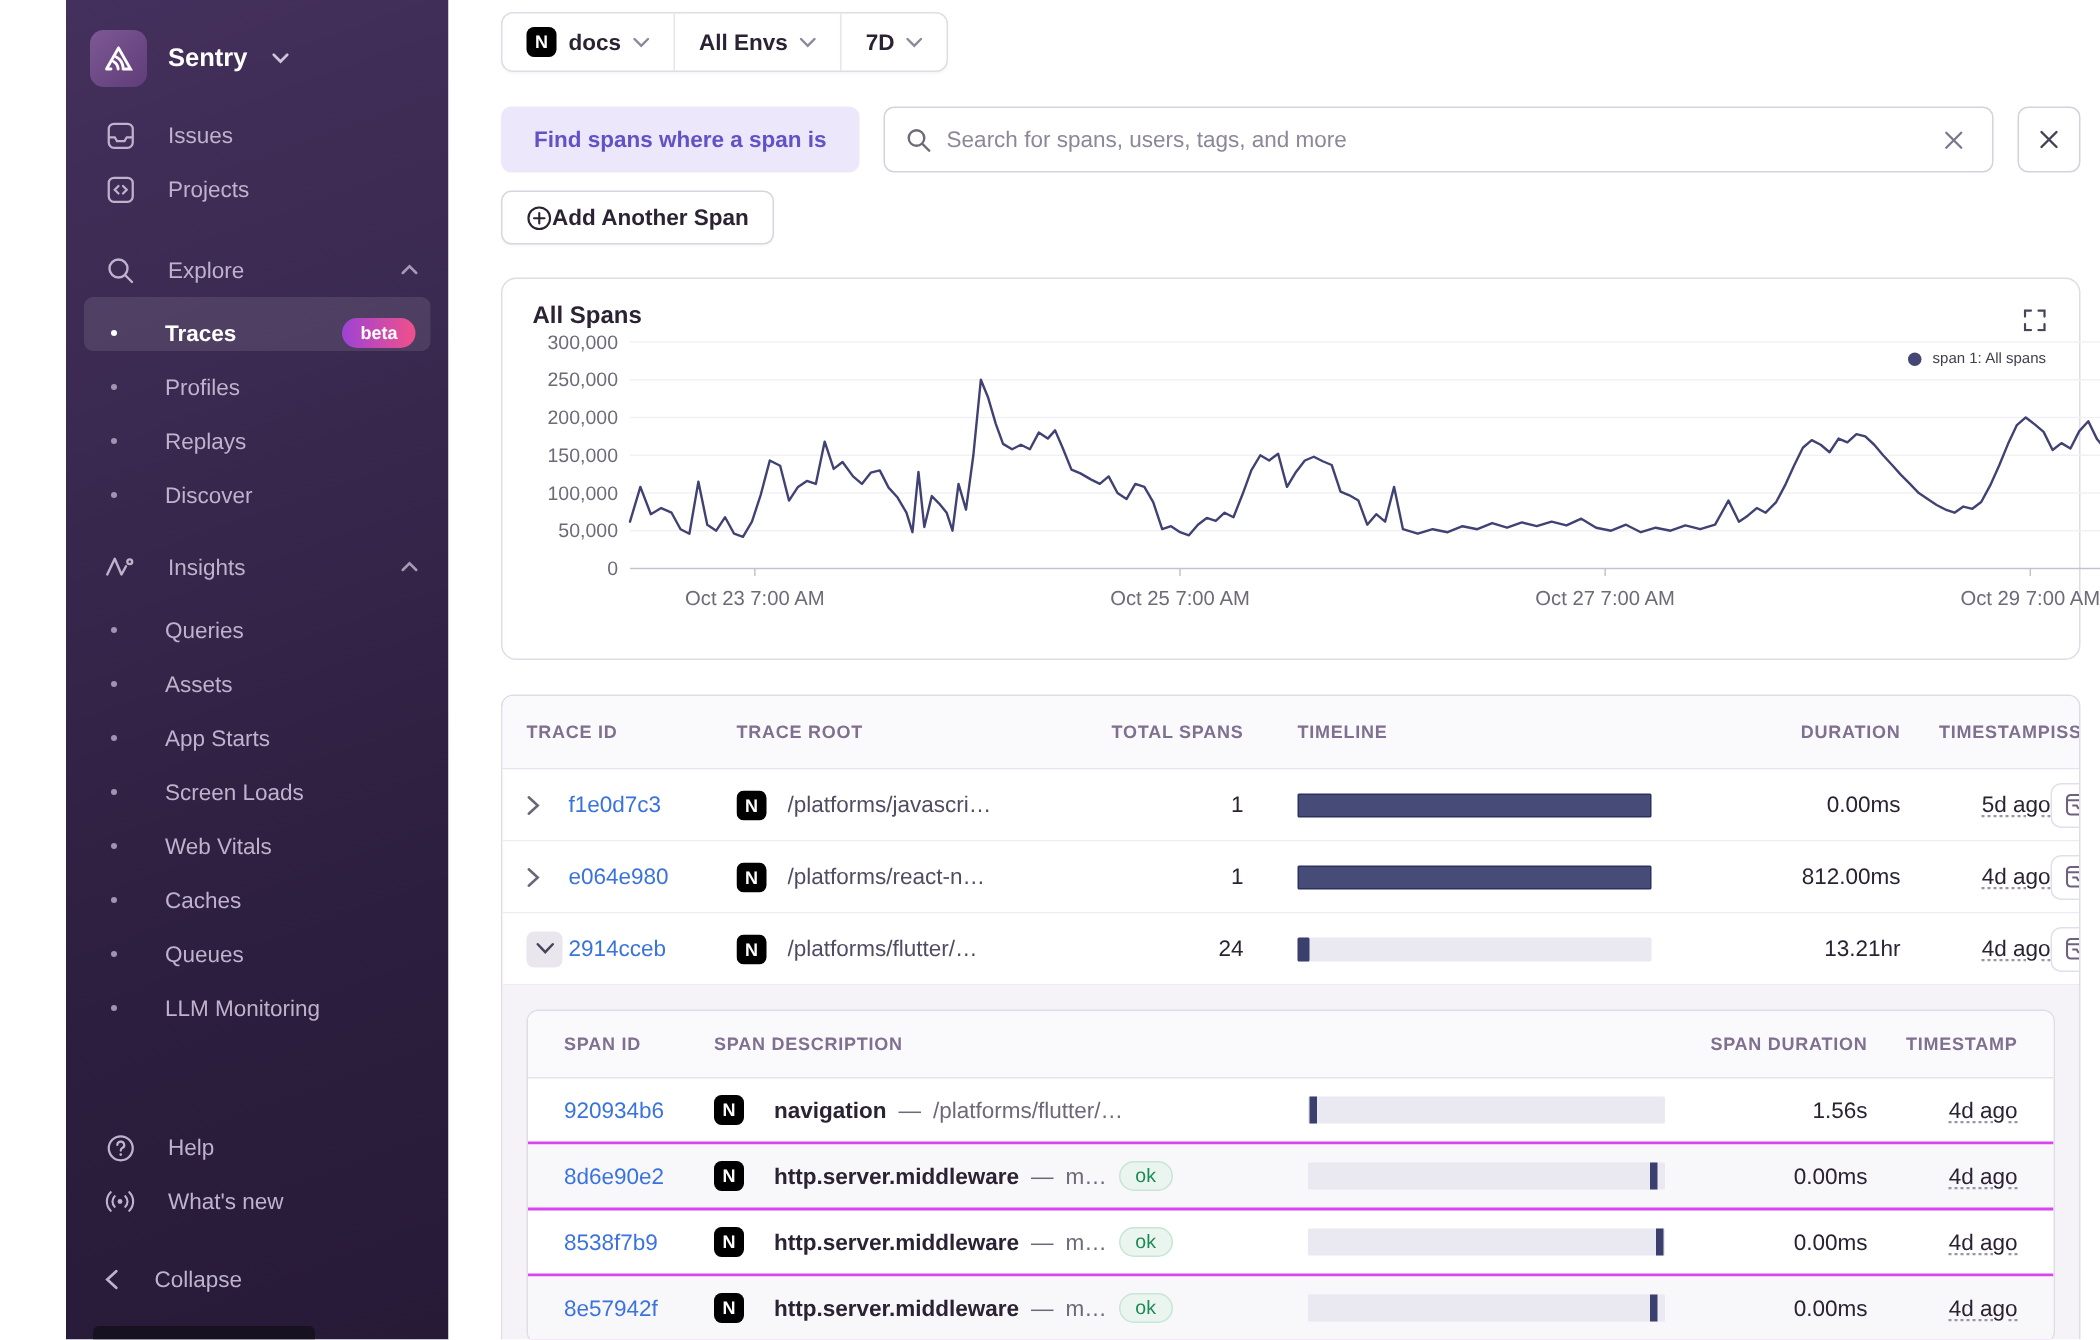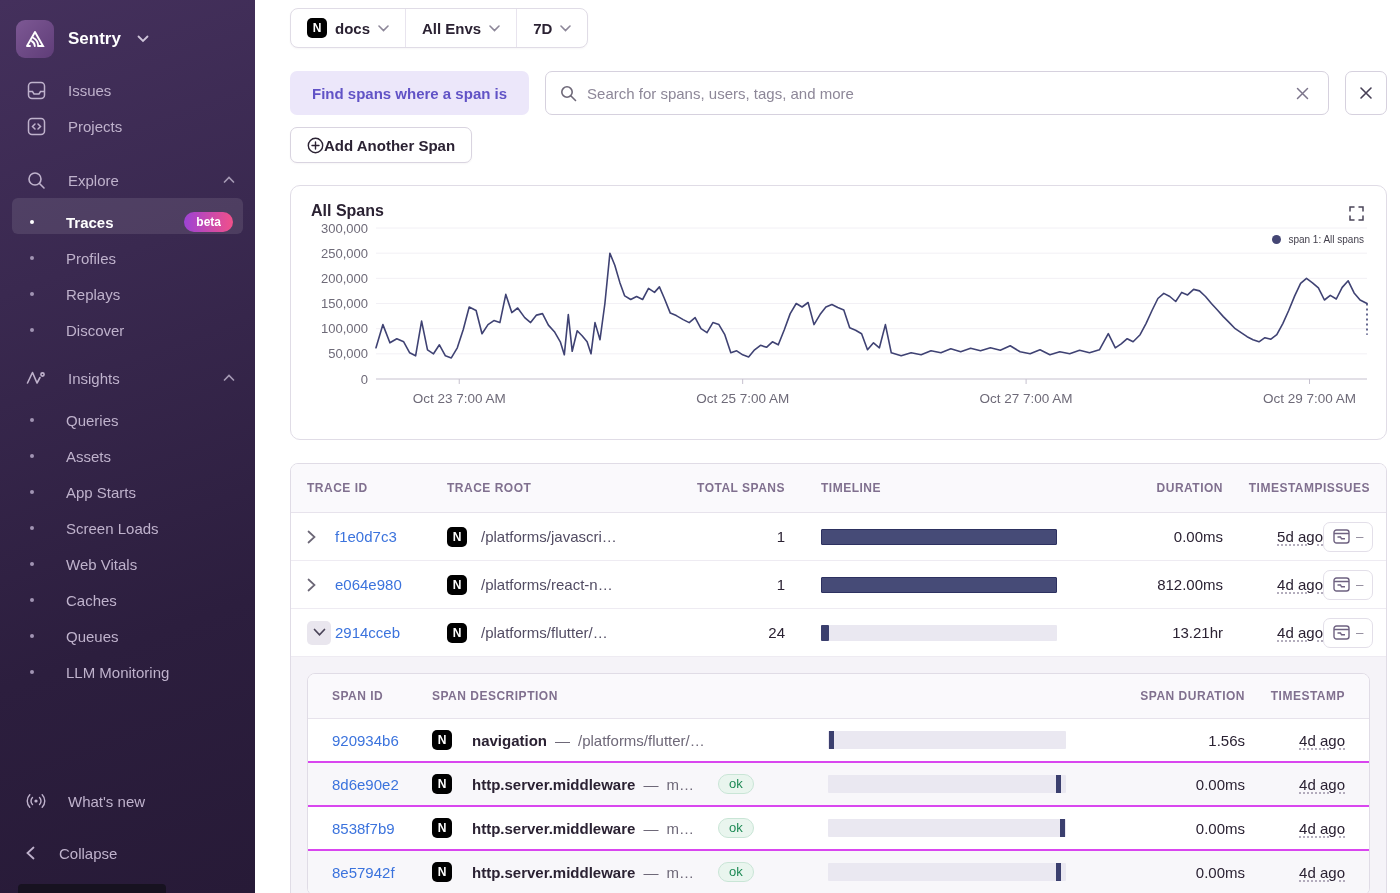--- a/index.html
+++ b/index.html
@@ -3,21 +3,21 @@
 <meta charset="utf-8">
 <style>
   * { margin:0; padding:0; box-sizing:border-box; }
   html,body { width:1400px; height:893px; overflow:hidden; background:#fff;
     font-family:"Liberation Sans","DejaVu Sans",sans-serif; }
   .app { display:flex; width:1400px; height:893px; }
 
   
   .sidebar { position:relative; width:255px; min-width:255px; height:100%;
     background:linear-gradient(160deg,#44305c 0%,#3a2950 30%,#2c1e3e 70%,#271a37 100%);
-    color:#c3b7d1; display:flex; flex-direction:column; padding:14px 0 0 0; }
+    color:#c3b7d1; display:flex; flex-direction:column; padding:14px 0 0 0;margin-left:44px; }
   .brand { display:flex; align-items:center; gap:14px; padding:6px 16px 14px 16px; cursor:pointer; }
   .logo { width:38px; height:38px; border-radius:9px;
     background:linear-gradient(135deg,#7d5894,#5f3d78); display:flex; align-items:center; justify-content:center; }
   .brand-name { color:#fff; font-weight:700; font-size:17px; }
   .brand .chev { margin-left:2px; }
   nav { flex:0 0 auto; }
   .nav-item,.nav-section { display:flex; align-items:center; gap:22px; height:36px; padding:0 20px 0 26px;
     font-size:15px; color:#bfb2cc; cursor:pointer; }
   .nav-item .nav-icon,.nav-section .nav-icon { width:20px; display:flex; justify-content:center; }
   .nav-section { margin-top:18px; }
@@ -103,21 +103,21 @@
   .s-grid { display:grid; grid-template-columns:100px 40px 356px 238px 1fr 100px; align-items:center; padding:0 24px; }
   .s-head { background:#faf9fc; border-bottom:1px solid #e7e3ec; height:45px;
     font-size:12px; font-weight:700; letter-spacing:0.5px; color:#80708f; }
   .s-row { height:44px; font-size:15px; color:#2b2233; border-bottom:2px solid #d946ef; }
   .s-row.alt { background:#f8f7fa; }
   .desc-cell { display:flex; align-items:center; gap:8px; overflow:hidden; white-space:nowrap; }
   .op { font-weight:700; }
   .dash { color:#6e6878; }
   .desc-txt { color:#6e6878; overflow:hidden; text-overflow:ellipsis; max-width:130px; }
   .ok-badge { font-size:13px; color:#1d8a55; background:#e9f5ee; border:1px solid #c9e5d6;
-    padding:1px 10px 2px 10px; border-radius:10px;margin-left:16px; }
+    padding:1px 10px 2px 10px; border-radius:10px; }
   .s-bar { position:relative; width:238px; height:18px; background:#eae8f1; border-radius:1px; }
   .s-tick { position:absolute; top:0; width:5px; height:100%; background:#3b3f6e; }
 
   svg { display:block; }
 </style>
 </head>
 <body>
 
 <div class="app">
 
@@ -225,20 +225,30 @@
           <span class="bullet"></span>
           <span class="nav-label">Queues</span>
         </div>
         <div class="nav-sub">
           <span class="bullet"></span>
           <span class="nav-label">LLM Monitoring</span>
         </div>
       </nav>
     <div class="sidebar-footer">
       <div id="sidebar-footer-items">
+          <div class="nav-item">
+            <span class="nav-icon">
+              <svg width="19" height="19" viewBox="0 0 19 19" fill="none" stroke="#bfb2cc" stroke-width="1.5" stroke-linecap="round">
+                <circle cx="9.5" cy="9.5" r="8"></circle>
+                <path d="M7.2 7.3 a2.3 2.3 0 1 1 3.3 2.1 c-0.7 0.35-1 0.8-1 1.6"></path>
+                <circle cx="9.5" cy="13.7" r="0.9" fill="#bfb2cc" stroke="none"></circle>
+              </svg>
+            </span>
+            <span class="nav-label">Help</span>
+          </div>
           <div class="nav-item">
             <span class="nav-icon">
               <svg width="21" height="16" viewBox="0 0 21 16" fill="none" stroke="#bfb2cc" stroke-width="1.5" stroke-linecap="round">
                 <circle cx="10.5" cy="8" r="1.7" fill="#bfb2cc" stroke="none"></circle>
                 <path d="M6.8 11.7 a5.2 5.2 0 0 1 0-7.4 M14.2 4.3 a5.2 5.2 0 0 1 0 7.4 M4 14.5 a9.2 9.2 0 0 1 0-13 M17 1.5 a9.2 9.2 0 0 1 0 13"></path>
               </svg>
             </span>
             <span class="nav-label">What's new</span>
           </div>
         </div>

